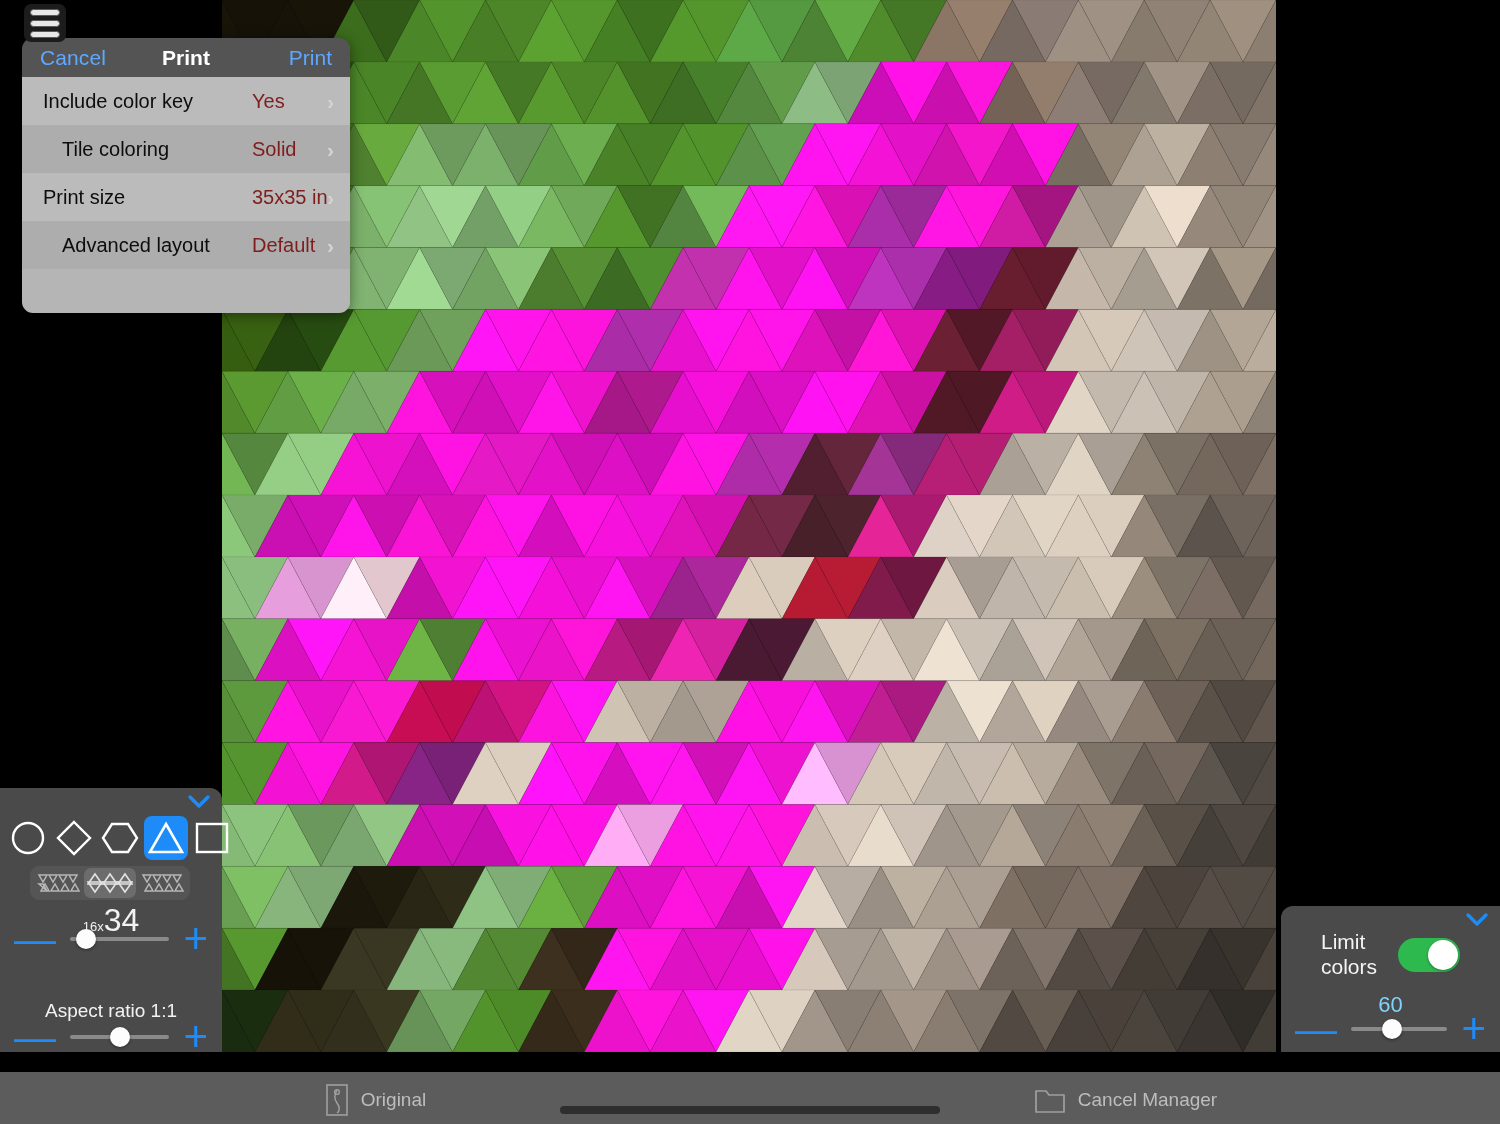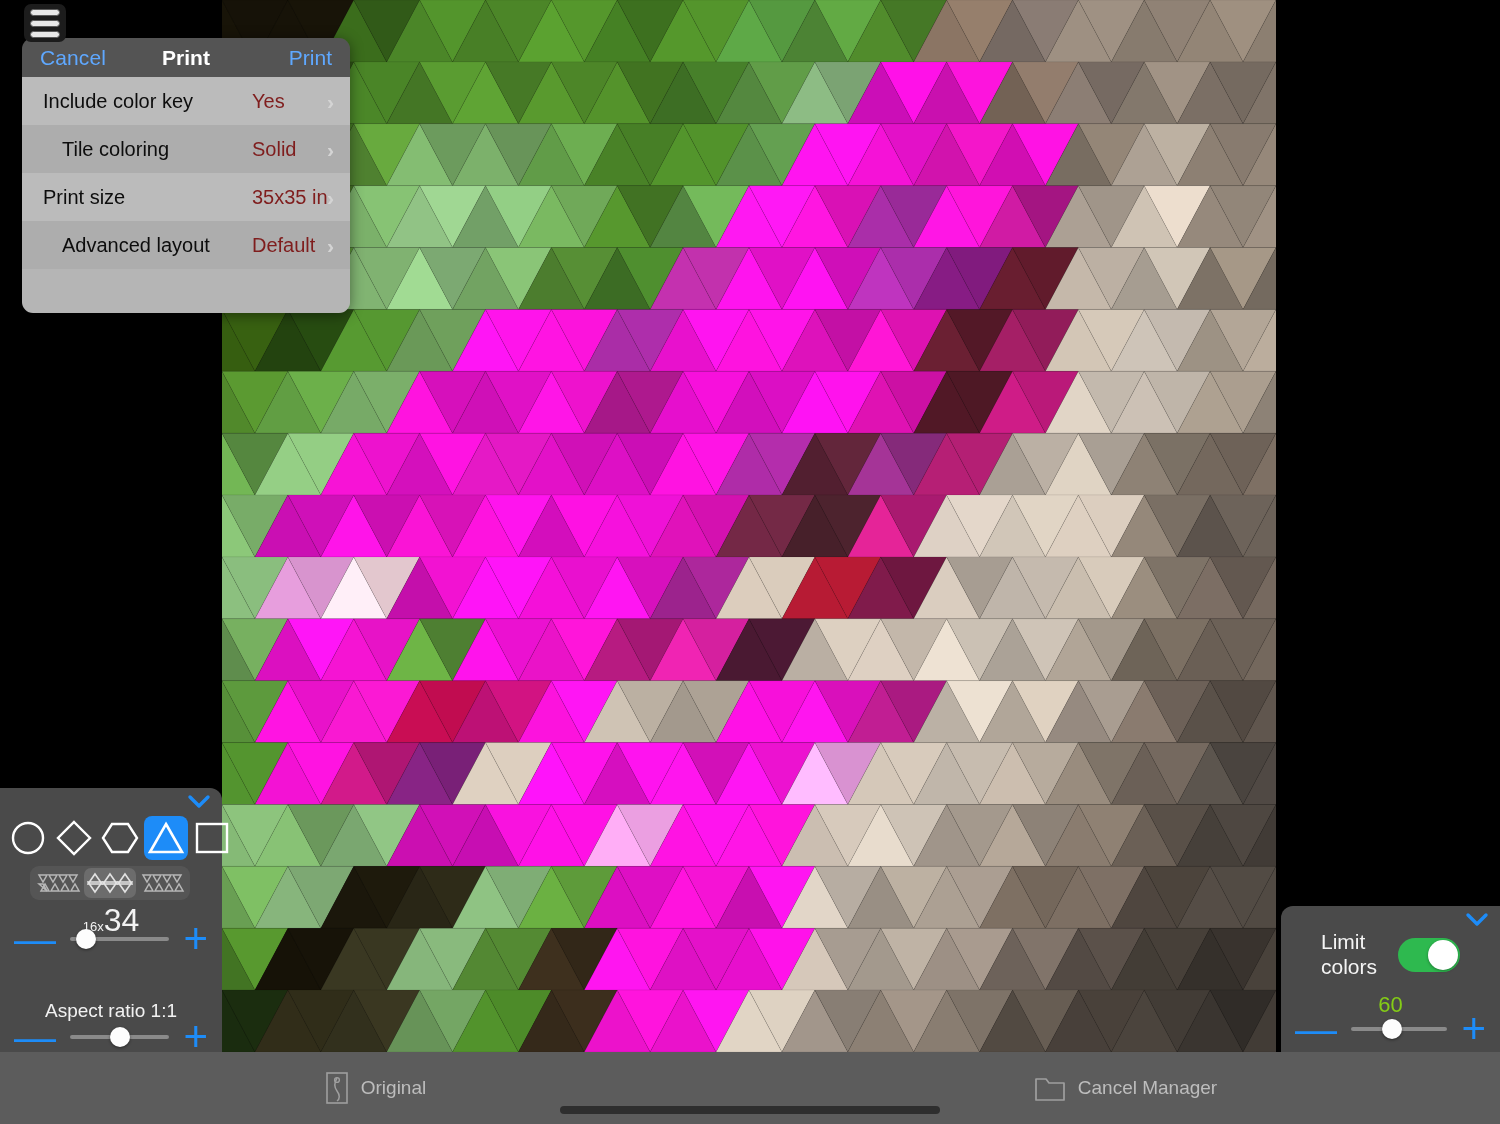--- a/index.html
+++ b/index.html
@@ -183,30 +183,30 @@
     background: #2eb94f; position: relative;
   }
   #limit-toggle .knob {
     position: absolute; right: 2px; top: 2px;
     width: 30px; height: 30px; border-radius: 50%;
     background: #ffffff;
     box-shadow: 0 1px 3px rgba(0,0,0,.35);
   }
   #limit-value {
     position: absolute; left: 0; right: 0; top: 86px;
-    text-align: center; color: #84cc16; font-size: 22px;
+    text-align: center; color: #7dd3fc; font-size: 22px;
   }
   #limit-slider { top: 102px; }
 
   
   #tabbar {
     position: absolute; left: 0; bottom: 0;
-    width: 1500px; height: 72px;
+    width: 1500px; height: 52px;
     background: #5c5c5c;
-    display: flex; align-items: center;
+    display: flex; align-items: flex-start;
     z-index: 20;
   }
   .tab {
     flex: 1 1 0; height: 56px;
     display: flex; align-items: center; justify-content: center; gap: 11px;
   }
   .tab .tab-label { color: #bdbdbd; font-size: 19px; }
   .tab svg { display: block; }
   #home-indicator {
     position: absolute; left: 50%; bottom: 10px;

